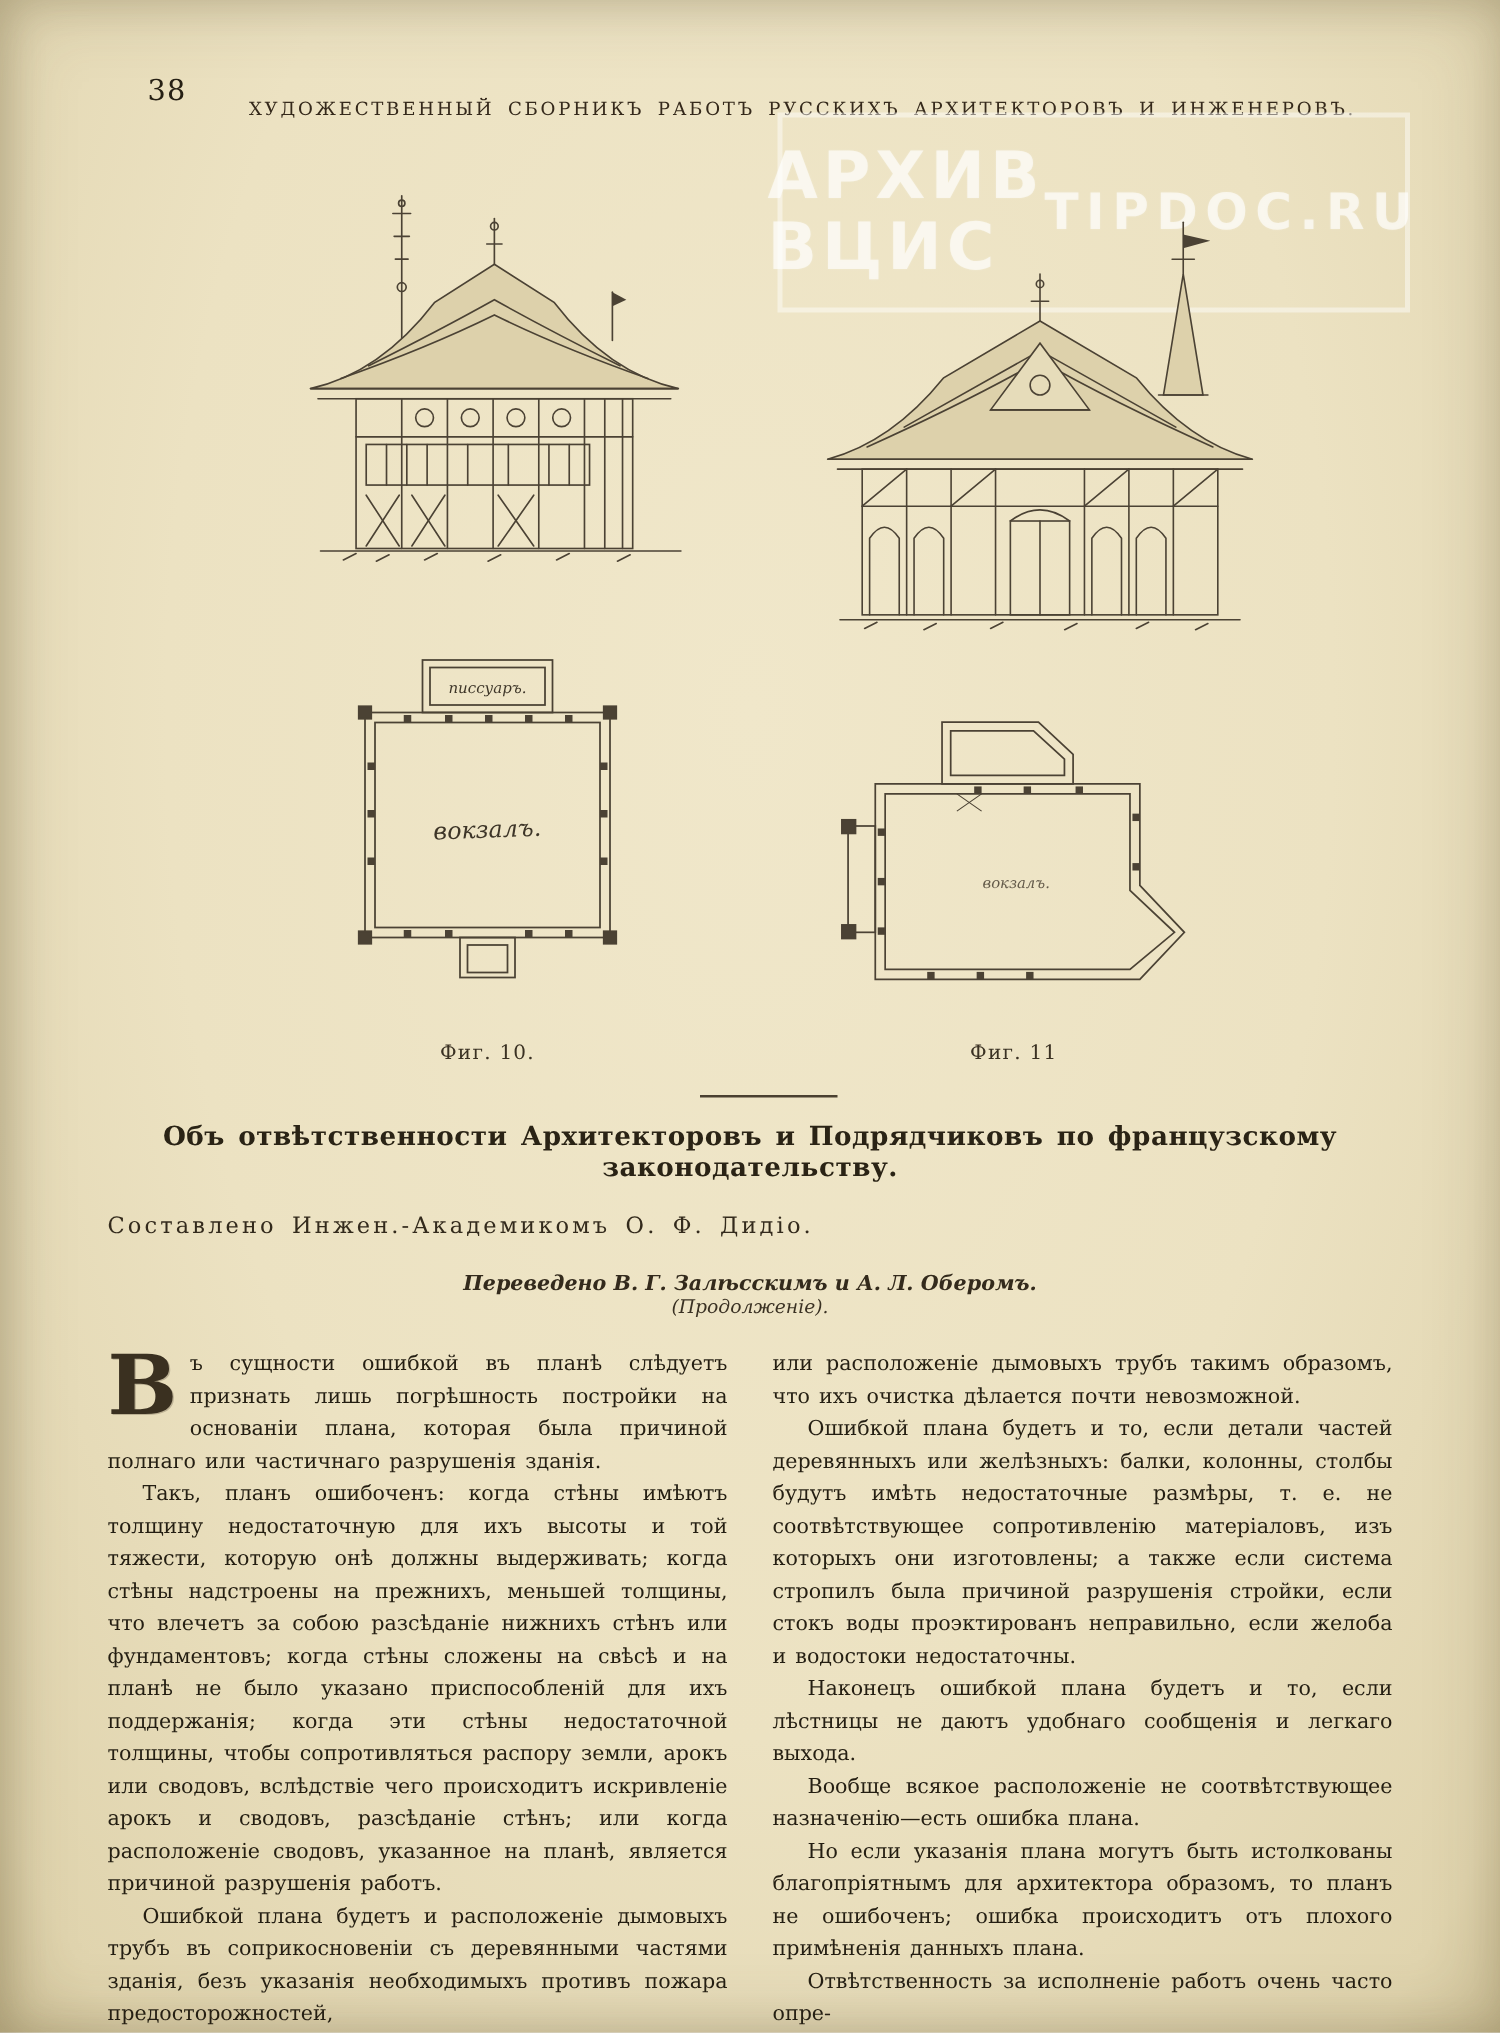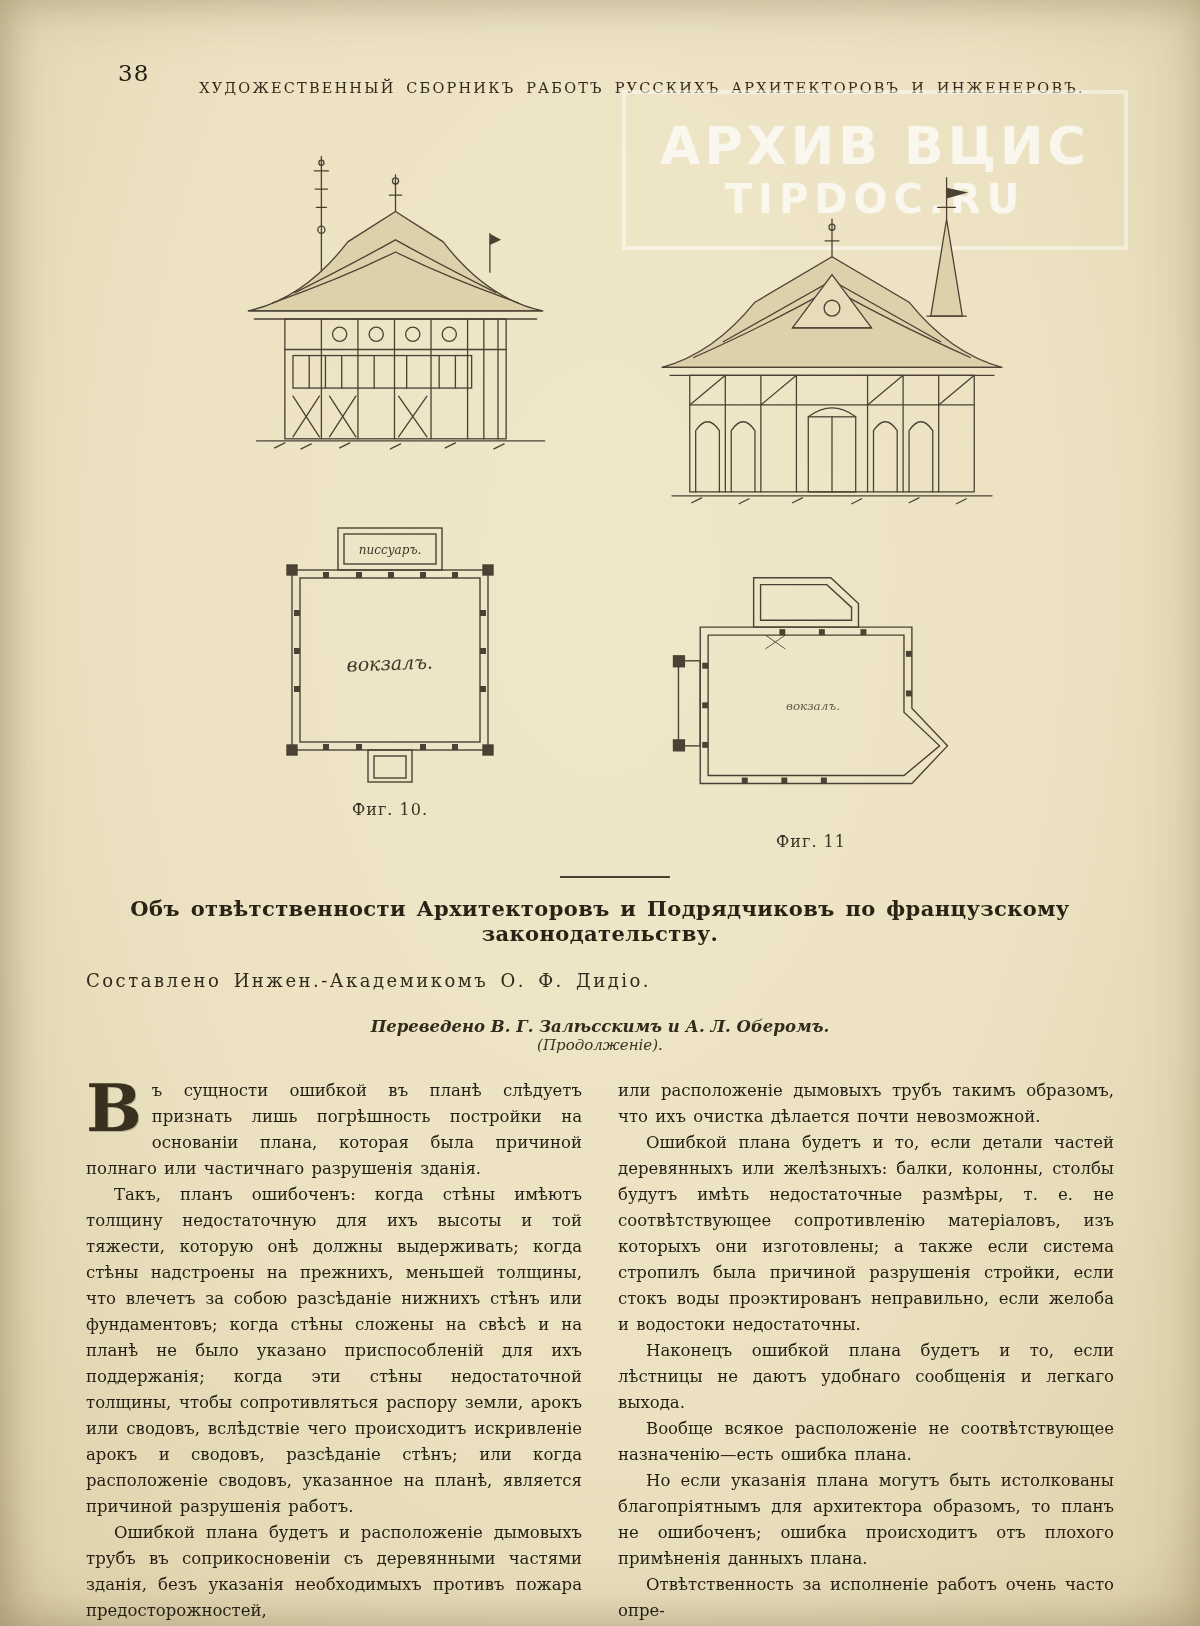--- a/index.html
+++ b/index.html
@@ -18,21 +18,21 @@
   .page-number{position:absolute;left:118px;top:60px;font-size:23px;letter-spacing:1px;}
   .journal-header{
     position:absolute;top:80px;left:0;width:100%;
     text-align:center;padding-left:84px;box-sizing:border-box;
     font-size:14.5px;letter-spacing:2.2px;color:#35291b;
     word-spacing:4px;
   }
   .watermark{
     position:absolute;left:622px;top:90px;width:498px;height:152px;
     border:4px solid rgba(255,255,255,.45);
-    display:flex;flex-direction:column;align-items:center;justify-content:center;
+    display:flex;align-items:center;justify-content:center;
     color:rgba(255,255,255,.62);
     font-family:"DejaVu Sans", sans-serif;font-weight:bold;
     text-shadow:0 0 2px rgba(255,255,255,.25);
     pointer-events:none;
   }
   .watermark .wm1{font-size:52px;letter-spacing:4px;line-height:1.1;}
   .watermark .wm2{font-size:40px;letter-spacing:6px;line-height:1.15;}
   .engraving{position:absolute;}
   .fig-caption{
     position:absolute;text-align:center;font-size:16px;color:#3a3123;letter-spacing:1px;
@@ -260,21 +260,21 @@
             <rect x="40" y="192" width="6" height="6"></rect>
           <rect x="246" y="100" width="6" height="6"></rect>
             <rect x="246" y="140" width="6" height="6"></rect>
         </g>
 
         <path d="M104,84 l20,14 M124,84 l-20,14" stroke-width="0.9"></path>
       </g>
       <text x="152" y="160" text-anchor="middle" font-size="12" class="plan-script" fill="#4b4234" opacity="0.85">вокзалъ.</text>
     </svg>
 
-    <div class="fig-caption" style="left:250px;top:800px;width:280px;">Фиг. 10.</div>
+    <div class="fig-caption" style="left:250px;top:832px;width:280px;">Фиг. 10.</div>
     <div class="fig-caption" style="left:662px;top:832px;width:298px;">Фиг. 11</div>
 
     <div class="divider"></div>
   </div>
 
   <div class="article">
     <div class="article-title">Объ отвѣтственности Архитекторовъ и Подрядчиковъ по французскому законодательству.</div>
     <div class="article-byline">Составлено Инжен.-Академикомъ О. Ф. Дидіо.</div>
     <div class="article-translator">Переведено В. Г. Залѣсскимъ и А. Л. Оберомъ.</div>
     <div class="article-continuation">(Продолженіе).</div>

